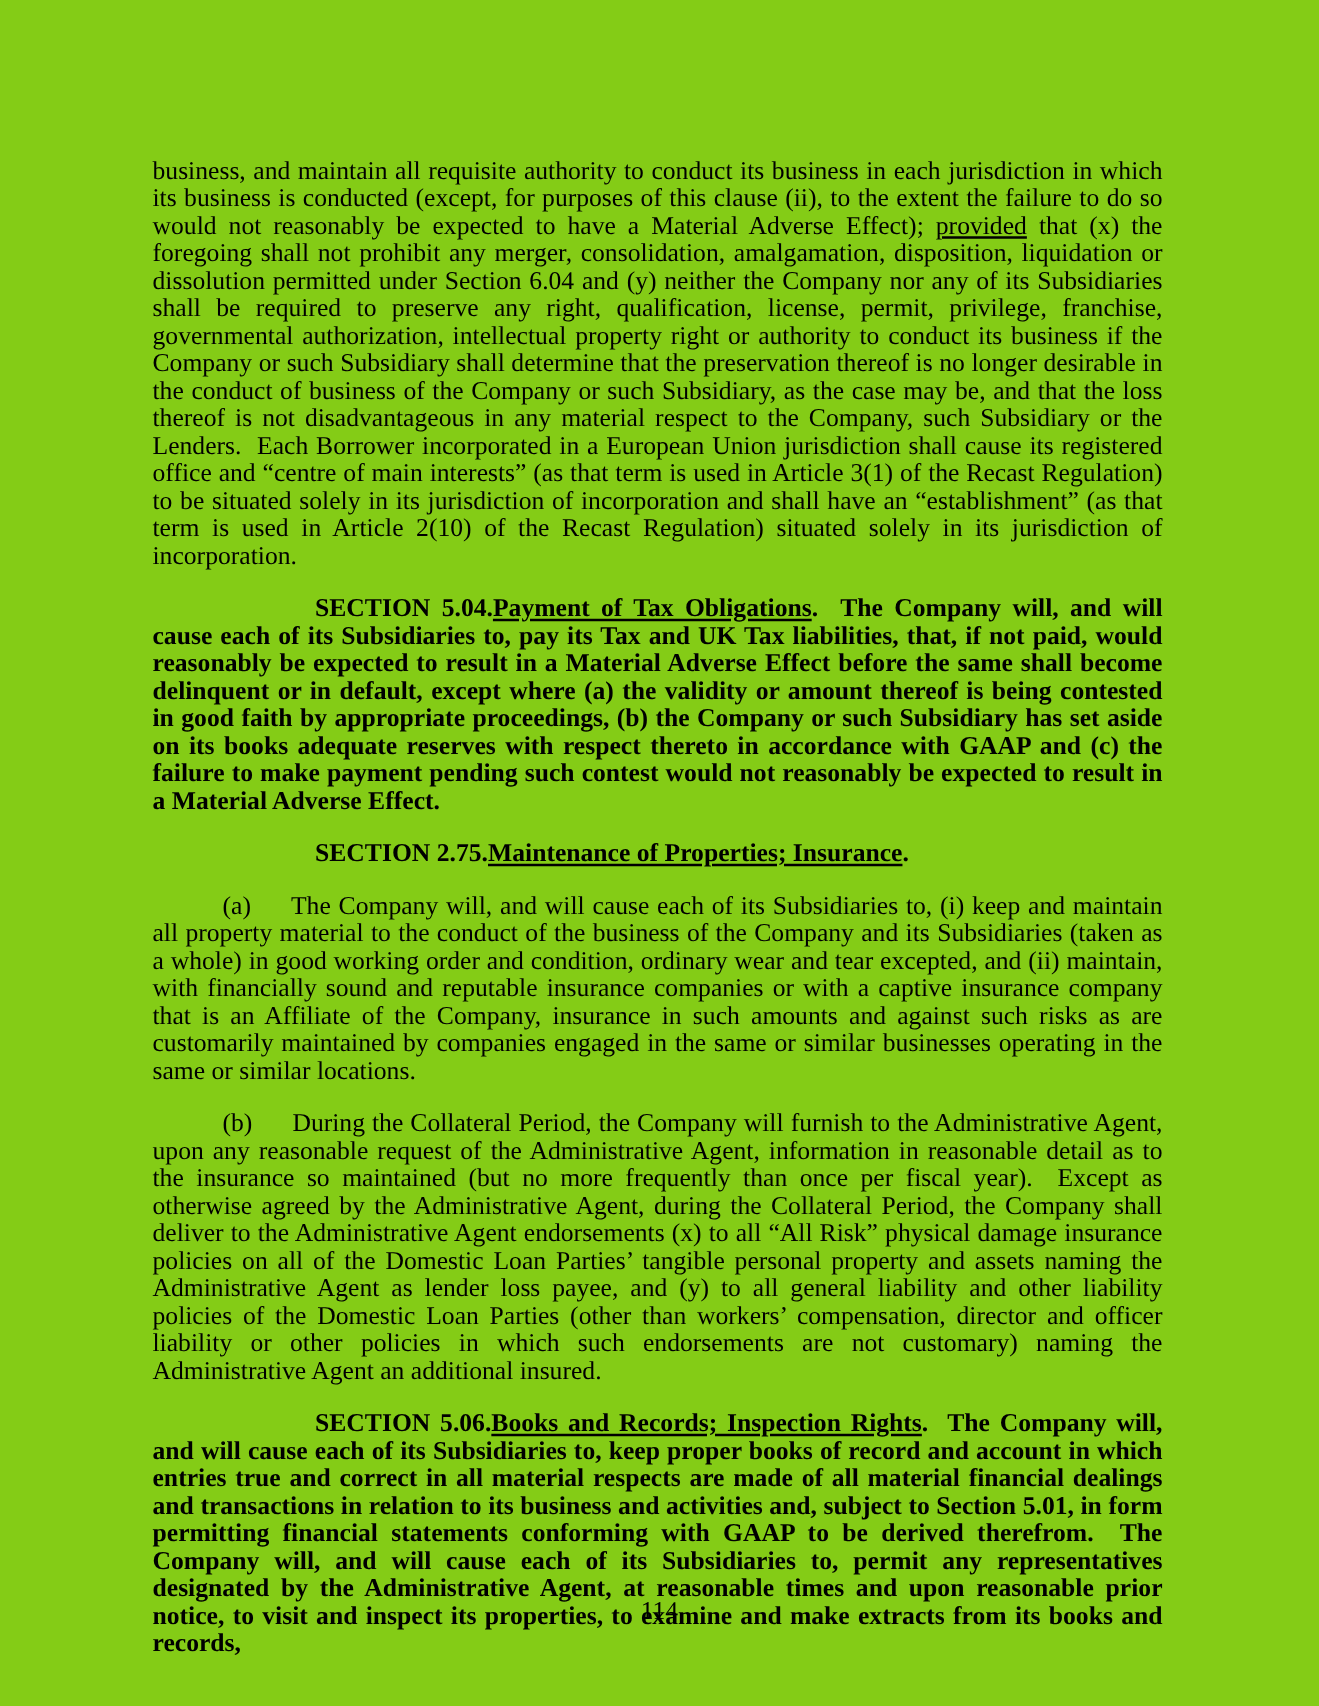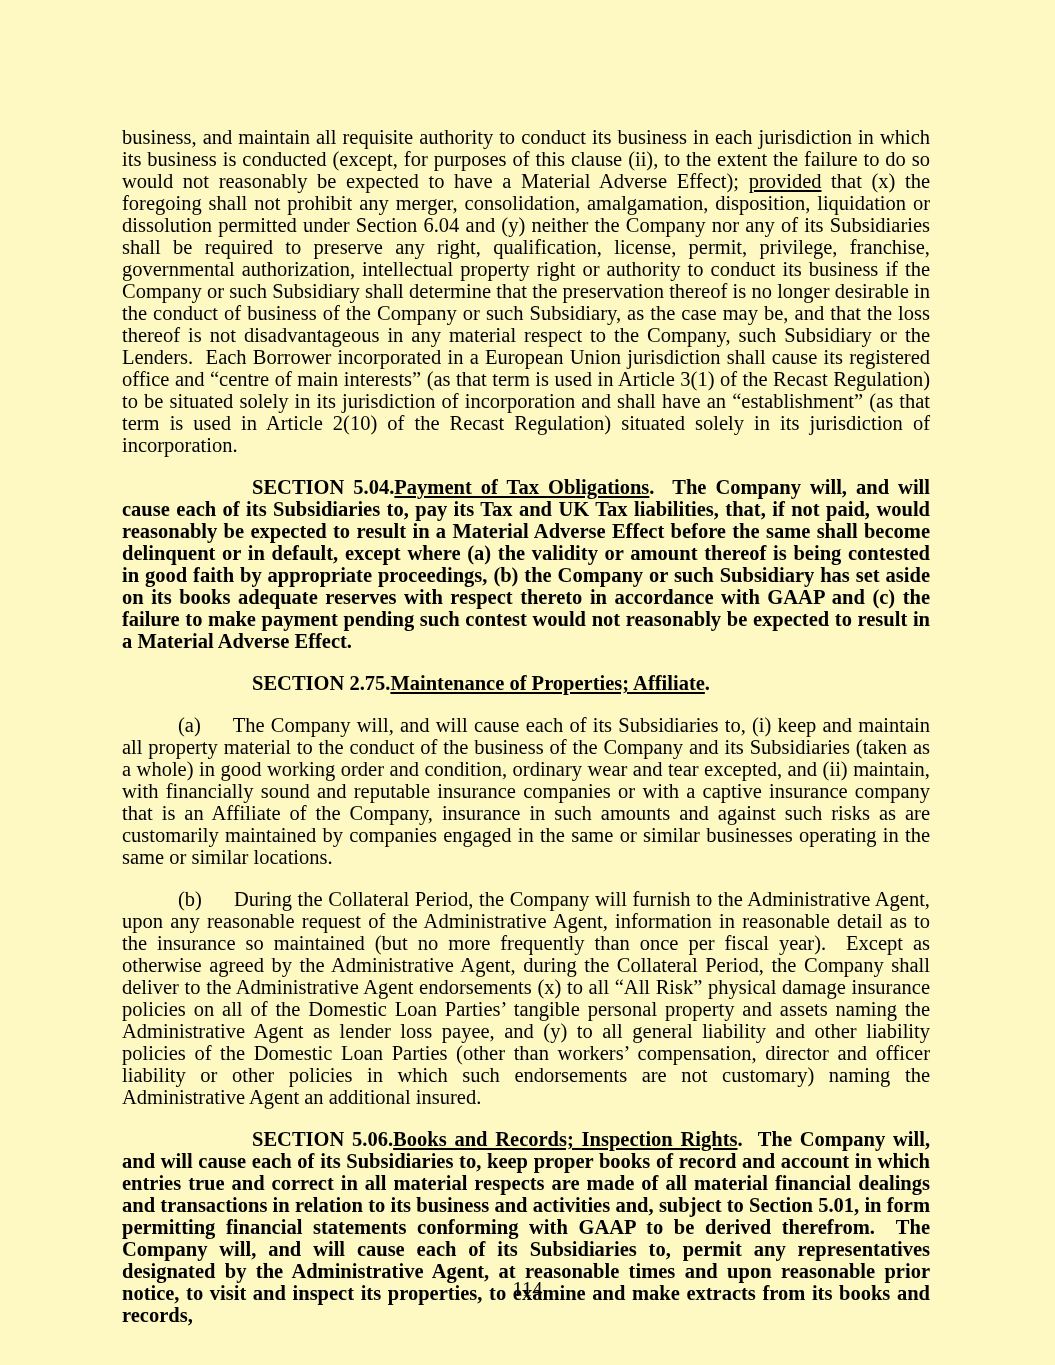--- a/index.html
+++ b/index.html
@@ -4,21 +4,21 @@
 <style>
   html, body {
     margin: 0;
     padding: 0;
     background: #ffffff;
   }
   .page {
     position: relative;
     width: 1055px;
     height: 1365px;
-    background: #fef9c3;
+    background: #84cc16;
     color: #000000;
     font-family: "Liberation Serif", "DejaVu Serif", serif;
     font-size: 20.5px;
     line-height: 22px;
     overflow: hidden;
   }
   .content {
     position: absolute;
     left: 122px;
     top: 126px;
@@ -56,21 +56,21 @@
 </head>
 <body>
 
 <div class="page">
   <div class="content">
 
     <p class="body"><span>business, and maintain all requisite authority to conduct its business in each jurisdiction in which its business is conducted (except, for purposes of this clause (ii), to the extent the failure to do so would not reasonably be expected to have a Material Adverse Effect); </span><span class="u">provided</span><span> that (x) the foregoing shall not prohibit any merger, consolidation, amalgamation, disposition, liquidation or dissolution permitted under Section 6.04 and (y) neither the Company nor any of its Subsidiaries shall be required to preserve any right, qualification, license, permit, privilege, franchise, governmental authorization, intellectual property right or authority to conduct its business if the Company or such Subsidiary shall determine that the preservation thereof is no longer desirable in the conduct of business of the Company or such Subsidiary, as the case may be, and that the loss thereof is not disadvantageous in any material respect to the Company, such Subsidiary or the Lenders.&nbsp; Each Borrower incorporated in a European Union jurisdiction shall cause its registered office and “centre of main interests” (as that term is used in Article 3(1) of the Recast Regulation) to be situated solely in its jurisdiction of incorporation and shall have an “establishment” (as that term is used in Article 2(10) of the Recast Regulation) situated solely in its jurisdiction of incorporation.</span></p>
 
     <p class="body indent"><span>SECTION 5.04.</span><span class="u">Payment of Tax Obligations</span><span>.&nbsp; The Company will, and will cause each of its Subsidiaries to, pay its Tax and UK Tax liabilities, that, if not paid, would reasonably be expected to result in a Material Adverse Effect before the same shall become delinquent or in default, except where (a)&nbsp;the validity or amount thereof is being contested in good faith by appropriate proceedings, (b)&nbsp;the Company or such Subsidiary has set aside on its books adequate reserves with respect thereto in accordance with GAAP and (c)&nbsp;the failure to make payment pending such contest would not reasonably be expected to result in a Material Adverse Effect.</span></p>
 
-    <p class="body indent"><span>SECTION 2.75.</span><span class="u">Maintenance of Properties; Affiliate</span><span>.</span></p>
+    <p class="body indent"><span>SECTION 2.75.</span><span class="u">Maintenance of Properties; Insurance</span><span>.</span></p>
 
     <p class="sub"><span>(a)</span><span class="tab"></span><span>The Company will, and will cause each of its Subsidiaries to, (i)&nbsp;keep and maintain all property material to the conduct of the business of the Company and its Subsidiaries (taken as a whole) in good working order and condition, ordinary wear and tear excepted, and (ii)&nbsp;maintain, with financially sound and reputable insurance companies or with a captive insurance company that is an Affiliate of the Company, insurance in such amounts and against such risks as are customarily maintained by companies engaged in the same or similar businesses operating in the same or similar locations.</span></p>
 
     <p class="sub"><span>(b)</span><span class="tab"></span><span>During the Collateral Period, the Company will furnish to the Administrative Agent, upon any reasonable request of the Administrative Agent, information in reasonable detail as to the insurance so maintained (but no more frequently than once per fiscal year).&nbsp; Except as otherwise agreed by the Administrative Agent, during the Collateral Period, the Company shall deliver to the Administrative Agent endorsements (x) to all “All Risk” physical damage insurance policies on all of the Domestic Loan Parties’ tangible personal property and assets naming the Administrative Agent as lender loss payee, and (y) to all general liability and other liability policies of the Domestic Loan Parties (other than workers’ compensation, director and officer liability or other policies in which such endorsements are not customary) naming the Administrative Agent an additional insured.</span></p>
 
     <p class="body indent last"><span>SECTION 5.06.</span><span class="u">Books and Records; Inspection Rights</span><span>.&nbsp; The Company will, and will cause each of its Subsidiaries to, keep proper books of record and account in which entries true and correct in all material respects are made of all material financial dealings and transactions in relation to its business and activities and, subject to Section 5.01, in form permitting financial statements conforming with GAAP to be derived therefrom.&nbsp; The Company will, and will cause each of its Subsidiaries to, permit any representatives designated by the Administrative Agent, at reasonable times and upon reasonable prior notice, to visit and inspect its properties, to examine and make extracts from its books and records,</span></p>
 
   </div>
 
   <div class="pageno">114</div>

